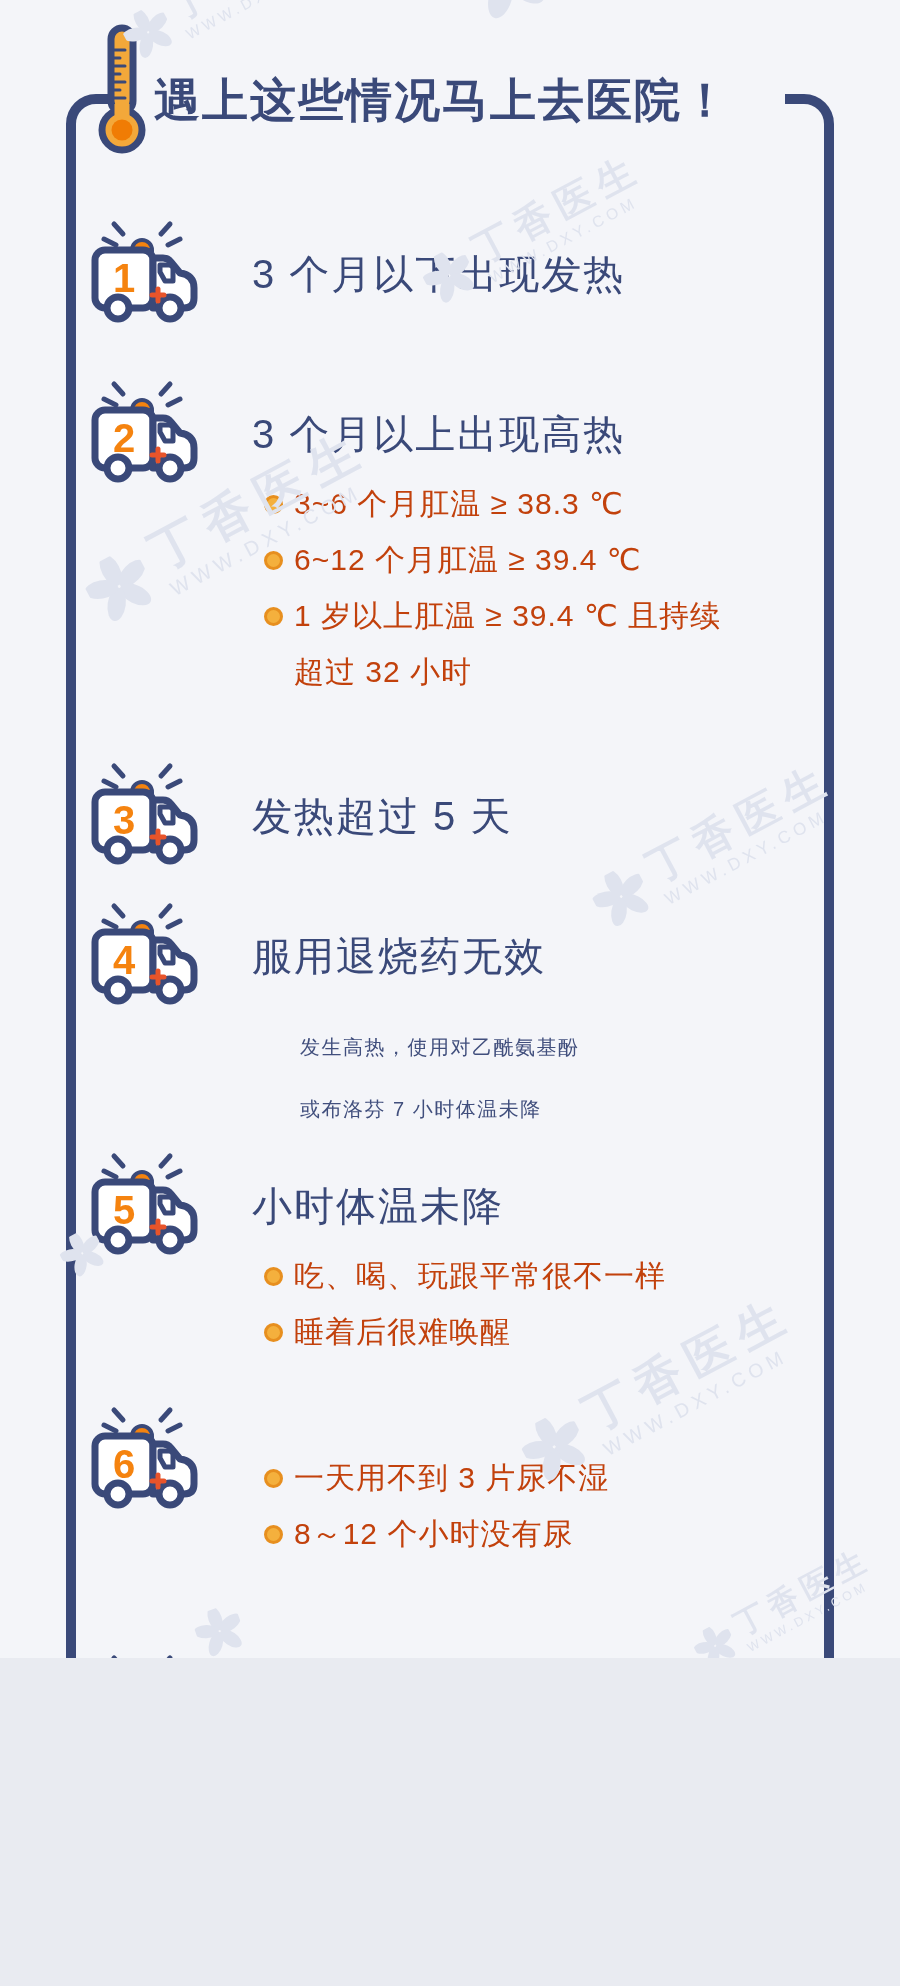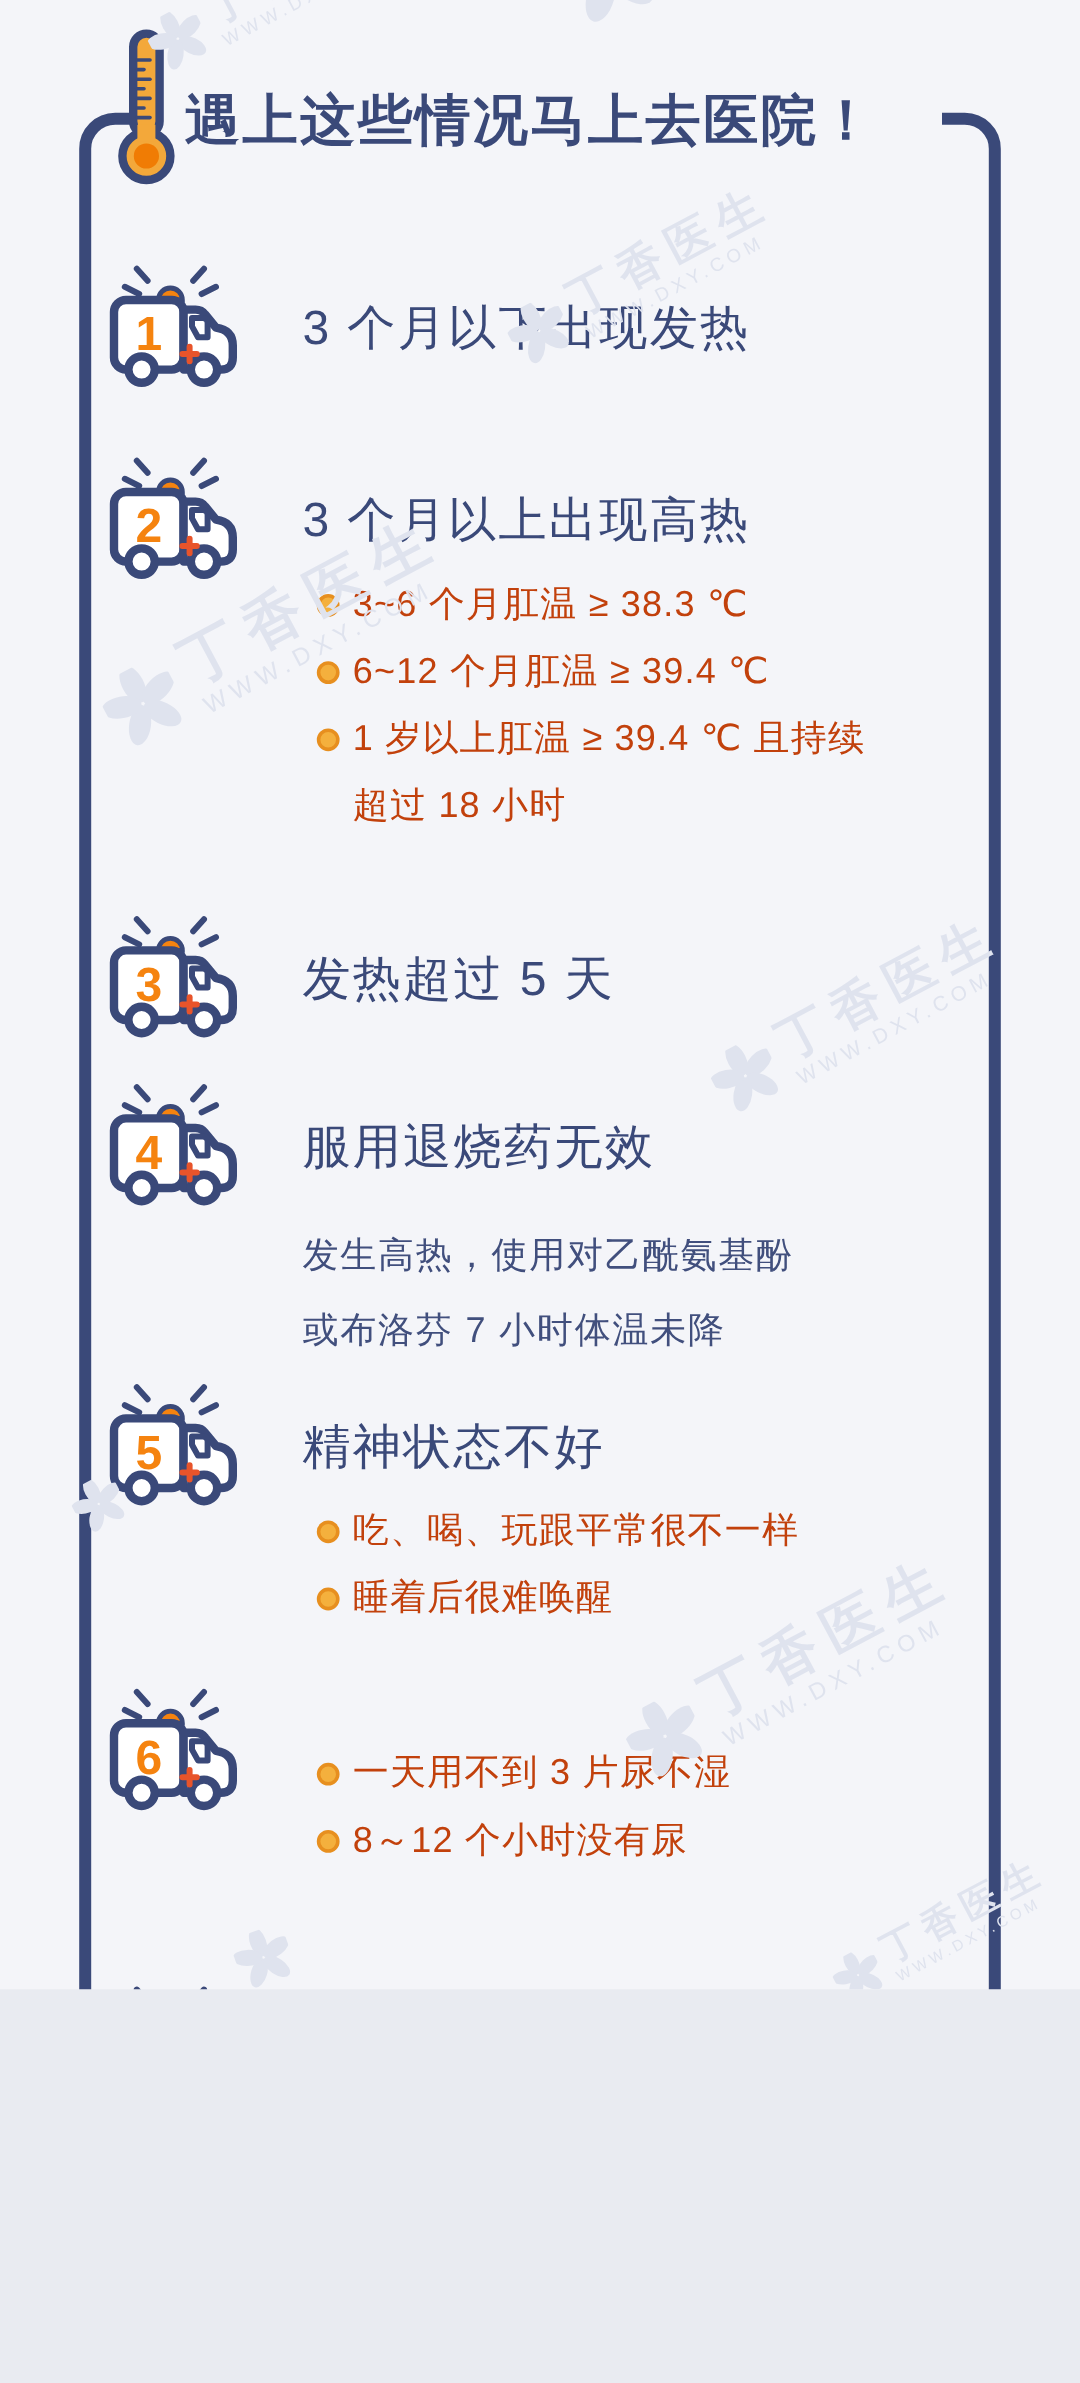--- a/index.html
+++ b/index.html
@@ -32,21 +32,21 @@
   .item-title{font-size:40px;letter-spacing:2px;line-height:52px;white-space:nowrap;color:#3a4979;}
   .bullets{list-style:none;margin:16px 0 0 0;padding:0 0 0 12px;}
   .bullets li{
     position:relative;font-size:30px;line-height:56px;letter-spacing:1px;
     padding-left:30px;color:#c2410c;white-space:nowrap;
   }
   .bullets li .dot{
     position:absolute;left:0;top:19px;width:13px;height:13px;border-radius:50%;
     background:#f4b03d;border:3px solid #e78f1f;box-sizing:content-box;
   }
-  .desc{margin-top:34px;font-size:30px;line-height:62px;letter-spacing:1.5px;color:#414f7d;white-space:nowrap;}
+  .desc{margin-top:34px;font-size:20px;line-height:62px;letter-spacing:1.5px;color:#414f7d;white-space:nowrap;margin-left:48px;}
   .p1{top:218px}.p2{top:378px}.p3{top:760px}.p4{top:900px}
   .p5{top:1150px}.p6{top:1404px}.p7{top:1652px}.p8{top:1818px}
   
   .wm{
     position:absolute;display:flex;align-items:center;gap:10px;
     color:#dfe3ee;pointer-events:none;transform-origin:left center;
   }
   .wm-text{display:flex;flex-direction:column;line-height:1.15;}
   .wm-brand{font-size:36px;font-weight:bold;letter-spacing:8px;white-space:nowrap;}
   .wm-url{font-size:15px;letter-spacing:4px;white-space:nowrap;}
@@ -123,21 +123,21 @@
             <line x1="62" y1="77" x2="74" y2="77"></line>
         </g>
         <text class="num" x="34" y="74" text-anchor="middle" font-size="40" font-weight="bold" fill="#f5830f" font-family="Liberation Sans, DejaVu Sans, sans-serif">2</text>
       </svg>
       <div class="content">
         <div class="item-title">3 个月以上出现高热</div>
       <ul class="bullets">
             <li><span class="dot"></span>3~6 个月肛温 ≥ 38.3 ℃</li>
             <li><span class="dot"></span>6~12 个月肛温 ≥ 39.4 ℃</li>
             <li><span class="dot"></span>1 岁以上肛温 ≥ 39.4 ℃ 且持续</li>
-            <li class="cont">超过 18 小时</li>
+            <li class="cont">超过 32 小时</li>
           </ul>
         </div>
     </div>
 
     <div class="item p3">
       <svg class="icon" viewBox="0 0 112 118">
         <g stroke="#3a4979" stroke-width="5" stroke-linecap="round">
           <line x1="33" y1="16" x2="24" y2="6"></line>
           <line x1="26" y1="27" x2="14" y2="21"></line>
           <line x1="71" y1="16" x2="80" y2="6"></line>
@@ -203,21 +203,21 @@
         <path d="M70,47 h9 q4,0 4,4 v12 h-8 l-5,-9 z" fill="#ffffff" stroke="#3a4979" stroke-width="5" stroke-linejoin="round"></path>
         <circle cx="28" cy="90" r="11" fill="#ffffff" stroke="#3a4979" stroke-width="7"></circle>
         <circle cx="80" cy="90" r="11" fill="#ffffff" stroke="#3a4979" stroke-width="7"></circle>
         <g stroke="#e8542a" stroke-width="5" stroke-linecap="round">
           <line x1="68" y1="71" x2="68" y2="83"></line>
             <line x1="62" y1="77" x2="74" y2="77"></line>
         </g>
         <text class="num" x="34" y="74" text-anchor="middle" font-size="40" font-weight="bold" fill="#f5830f" font-family="Liberation Sans, DejaVu Sans, sans-serif">5</text>
       </svg>
       <div class="content">
-        <div class="item-title">精神状态不好</div>
+        <div class="item-title">小时体温未降</div>
       <ul class="bullets">
             <li><span class="dot"></span>吃、喝、玩跟平常很不一样</li>
             <li><span class="dot"></span>睡着后很难唤醒</li>
           </ul>
         </div>
     </div>
 
     <div class="item p6">
       <svg class="icon" viewBox="0 0 112 118">
         <g stroke="#3a4979" stroke-width="5" stroke-linecap="round">

